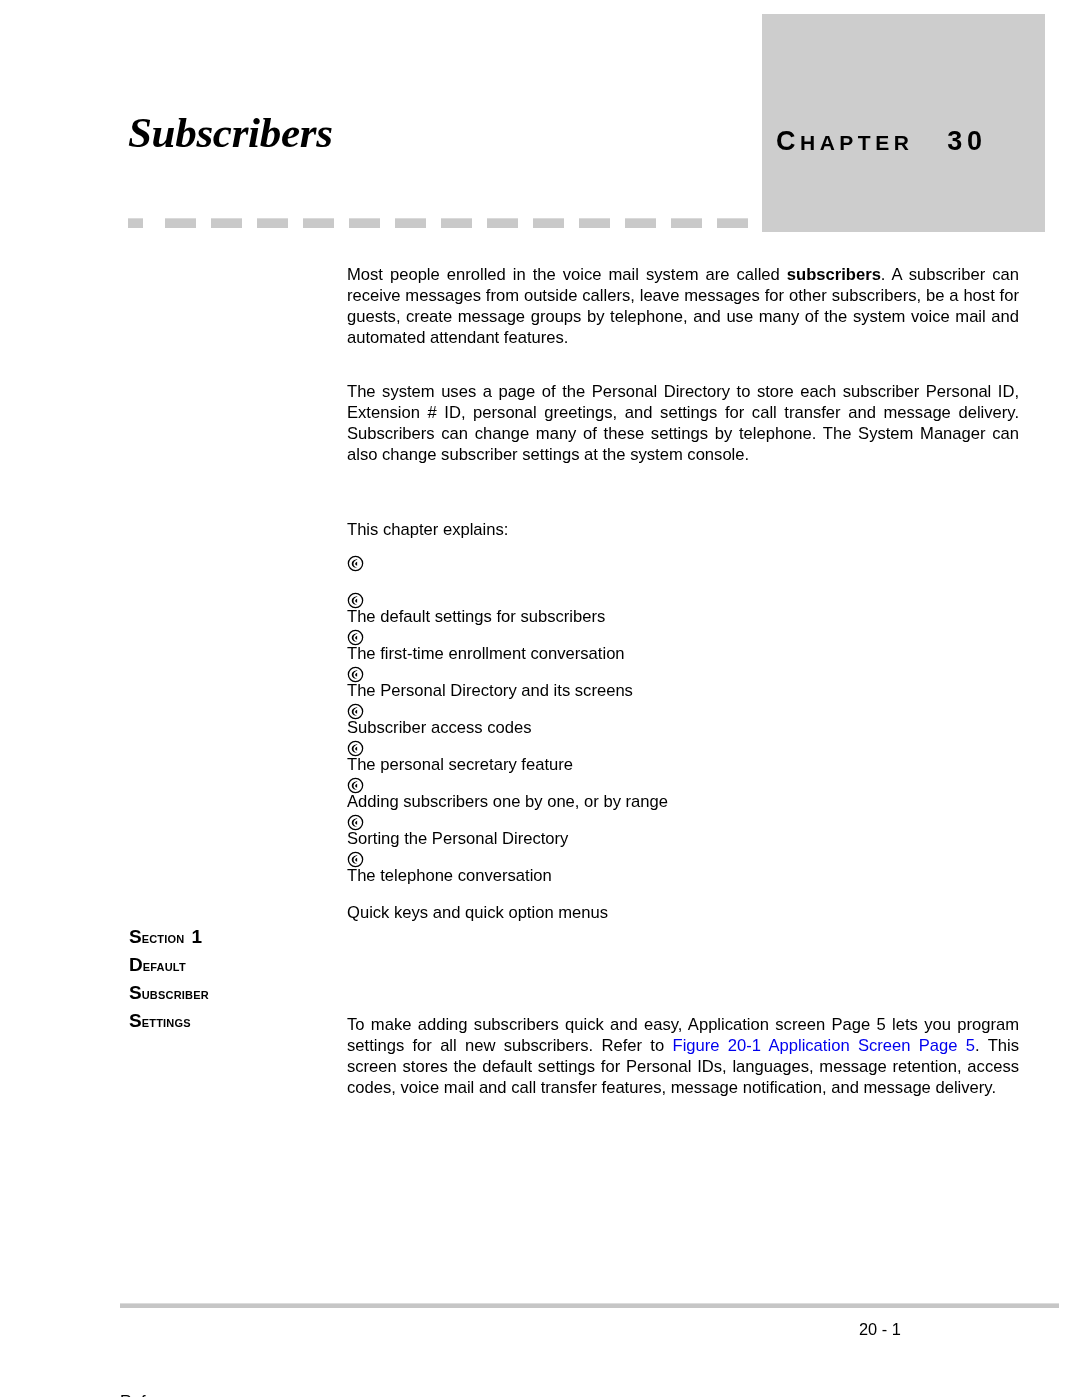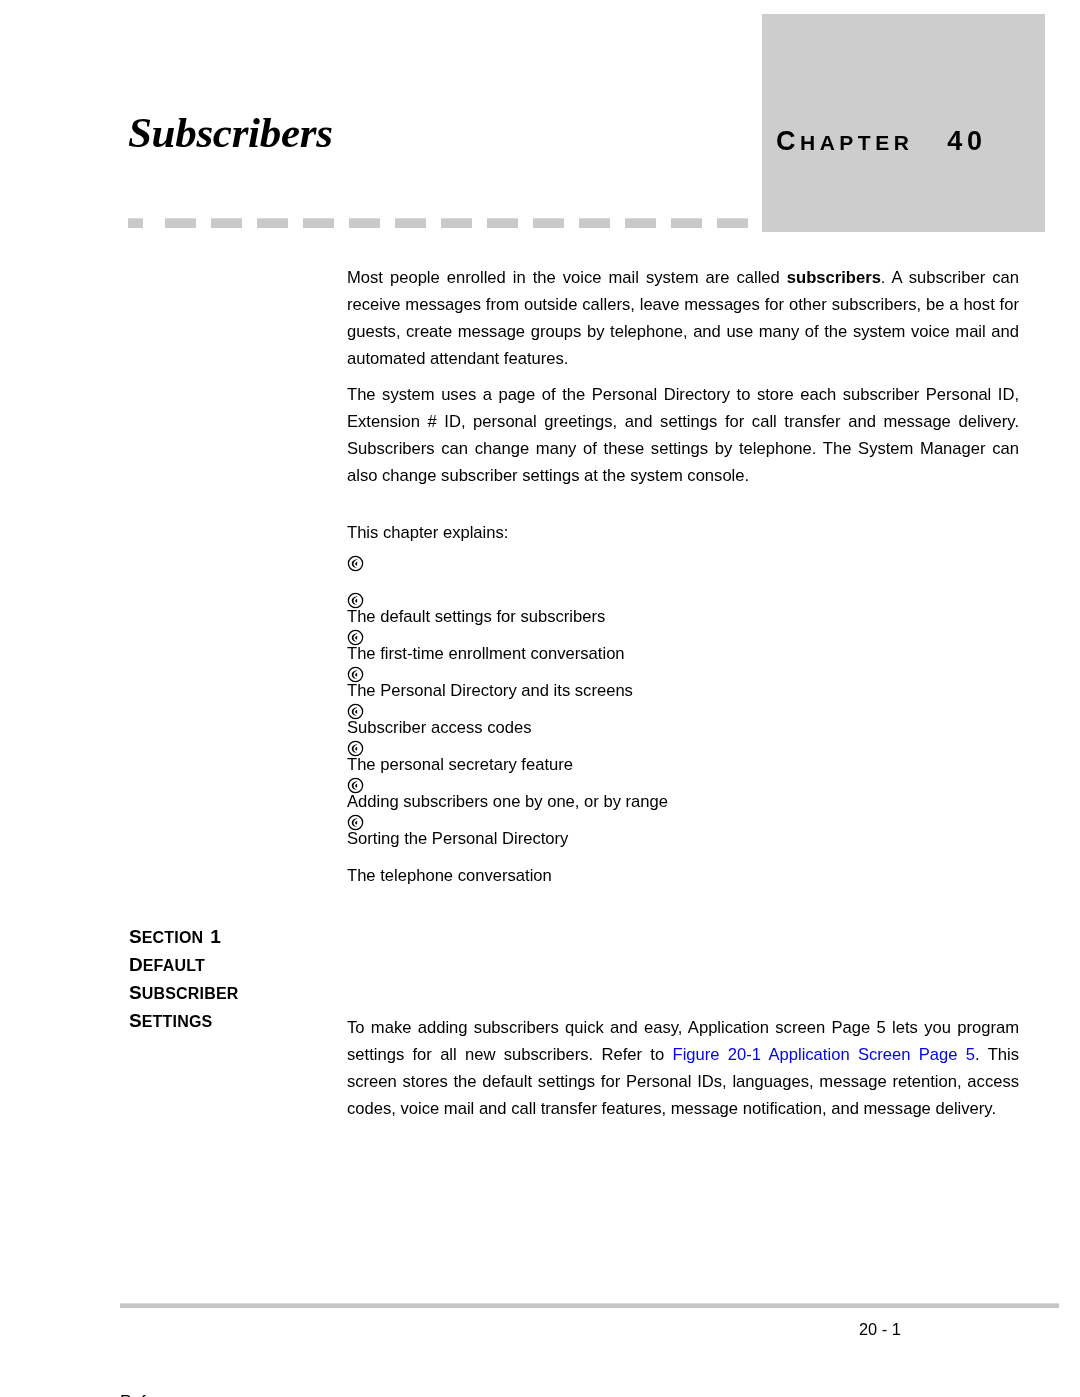--- a/index.html
+++ b/index.html
@@ -79,21 +79,21 @@
   .dash-rule .dash {
     position: absolute;
     top: 0;
     height: 9px;
     background: #c9c9c9;
     border-top: 1px solid #dadada;
   }
   p.para {
     margin: 0;
     font-size: 16.6px;
-    line-height: 27px;
+    line-height: 21px;
     text-align: justify;
     text-justify: inter-word;
     color: #000000;
   }
   .b { font-weight: bold; }
   .link { color: #0000ee; }
 
   .intro-1 { position: absolute; left: 347px; top: 264px; width: 672px; }
   .intro-2 { position: absolute; left: 347px; top: 381px; width: 672px; }
   .explains { position: absolute; left: 347px; top: 519px; width: 672px; }
@@ -136,21 +136,21 @@
     width: 200px;
     font-weight: bold;
     color: #000000;
   }
   .section-head .sline {
     display: block;
     height: 28px;
     white-space: nowrap;
   }
   .sc-first { font-size: 19px; }
-  .sc-rest  { font-size: 16px; letter-spacing: 0.2px; }
+  .sc-rest  { font-size: 11px; letter-spacing: 0.2px; }
   .sec-num  { font-size: 19px; margin-left: 7px; }
 
   
   .final-para {
     position: absolute;
     left: 347px;
     top: 1014px;
     width: 672px;
   }
 
@@ -183,21 +183,21 @@
 </style>
 </head>
 <body>
 
 <div class="page">
 
   <div class="chapter-block"></div>
   <div class="chapter-label">
     <span class="cw">
       <span class="first">C</span><span class="rest">HAPTER</span>
-    </span><span class="cnum">40</span>
+    </span><span class="cnum">30</span>
   </div>
 
   <div class="doc-title">Subscribers</div>
 
   <div class="dash-rule">
       <span class="dash" style="left: 0px; width: 15px;"></span>
       <span class="dash" style="left: 37px; width: 31px;"></span>
       <span class="dash" style="left: 83px; width: 31px;"></span>
       <span class="dash" style="left: 129px; width: 31px;"></span>
       <span class="dash" style="left: 175px; width: 31px;"></span>
@@ -292,20 +292,30 @@
       <div class="bullet-row">
         <span class="bullet-mark">
           <svg width="17" height="17" viewBox="0 0 20 20" aria-hidden="true">
             <circle cx="10" cy="10" r="8.4" fill="none" stroke="#000" stroke-width="1.5"></circle>
             <path d="M12.6 5.0 C8.2 5.0 5.6 7.6 5.6 10.3 C5.6 13.1 8.2 15.3 12.0 15.2 C9.3 14.5 7.6 12.7 7.6 10.3 C7.6 8.2 9.3 6.2 12.6 5.0 Z" fill="#000"></path>
             <path d="M11.9 7.9 C10.4 8.6 9.6 9.5 9.6 10.4 C9.6 11.4 10.4 12.2 11.9 12.7 Z" fill="#000"></path>
           </svg>
         </span>
         <span class="bullet-text">The telephone conversation</span>
       </div>
+      <div class="bullet-row">
+        <span class="bullet-mark">
+          <svg width="17" height="17" viewBox="0 0 20 20" aria-hidden="true">
+            <circle cx="10" cy="10" r="8.4" fill="none" stroke="#000" stroke-width="1.5"></circle>
+            <path d="M12.6 5.0 C8.2 5.0 5.6 7.6 5.6 10.3 C5.6 13.1 8.2 15.3 12.0 15.2 C9.3 14.5 7.6 12.7 7.6 10.3 C7.6 8.2 9.3 6.2 12.6 5.0 Z" fill="#000"></path>
+            <path d="M11.9 7.9 C10.4 8.6 9.6 9.5 9.6 10.4 C9.6 11.4 10.4 12.2 11.9 12.7 Z" fill="#000"></path>
+          </svg>
+        </span>
+        <span class="bullet-text">Quick keys and quick option menus</span>
+      </div>
     </div>
 
   <div class="section-head">
     <span class="sline"><span class="sc-first">S</span><span class="sc-rest">ECTION</span><span class="sec-num">1</span></span>
     <span class="sline"><span class="sc-first">D</span><span class="sc-rest">EFAULT</span></span>
     <span class="sline"><span class="sc-first">S</span><span class="sc-rest">UBSCRIBER</span></span>
     <span class="sline"><span class="sc-first">S</span><span class="sc-rest">ETTINGS</span></span>
   </div>
 
   <p class="para final-para"><span>To make adding subscribers quick and easy, Application screen Page 5 lets you program settings for all new subscribers. Refer to </span><span class="link">Figure 20-1 Application Screen Page 5</span><span>. This screen stores the default settings for Personal IDs, languages, message retention, access codes, voice mail and call transfer features, message notification, and message delivery.</span></p>

